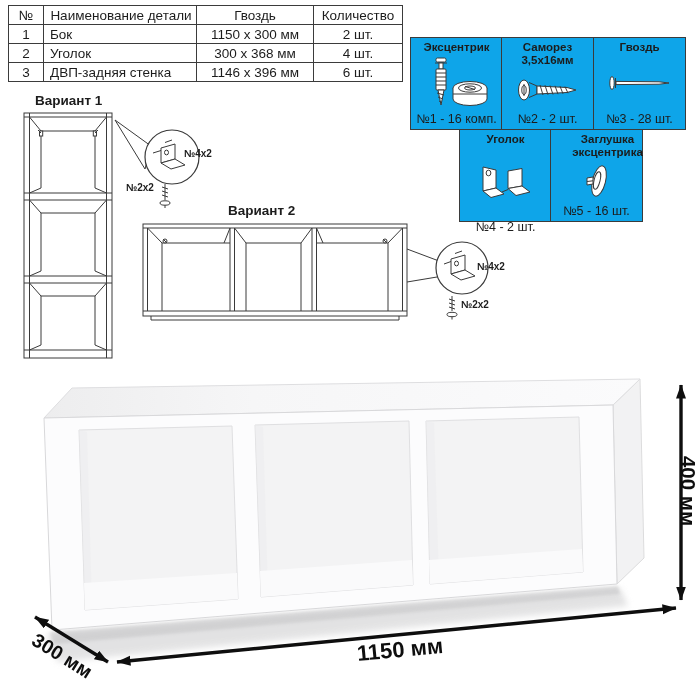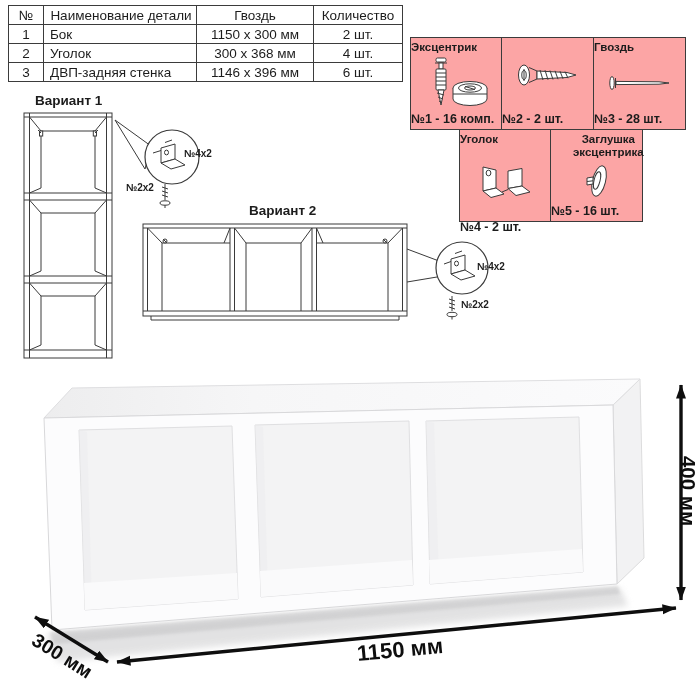--- a/index.html
+++ b/index.html
@@ -8,25 +8,25 @@
   
   table.parts{position:absolute;left:8px;top:5px;border-collapse:collapse;table-layout:fixed;}
   table.parts td,table.parts th{border:1.6px solid #3b3b3b;font-size:13.5px;font-weight:400;
      height:18px;padding:0 4px;white-space:nowrap;overflow:hidden;}
   table.parts th{text-align:center;}
   .col-num{width:26px;text-align:center;}
   .col-name{width:142px;text-align:left;padding-left:6px !important;}
   .col-size{width:108px;text-align:center;}
   .col-qty{width:80px;text-align:center;}
   
-  .hw-cell{position:absolute;border:1.6px solid #3b3b3b;background:#fca5a5;box-sizing:border-box;
-     display:flex;flex-direction:column;align-items:flex-start;}
+  .hw-cell{position:absolute;border:1.6px solid #3b3b3b;background:#0ea5e9;box-sizing:border-box;
+     display:flex;flex-direction:column;align-items:center;}
   .hw-title{font-size:11.5px;font-weight:700;text-align:center;line-height:1.15;padding-top:3px;}
   .hw-icon{flex:1 1 auto;display:flex;align-items:center;justify-content:center;width:100%;}
-  .hw-count{font-size:12.5px;font-weight:700;text-align:center;padding-bottom:3px;white-space:nowrap;}
+  .hw-count{font-size:12.5px;font-weight:400;text-align:center;padding-bottom:3px;white-space:nowrap;}
   
   .v-title{position:absolute;font-size:13.5px;font-weight:700;white-space:nowrap;}
   .c-label{position:absolute;font-size:10px;font-weight:700;white-space:nowrap;}
   
   .dim{position:absolute;font-weight:700;color:#0e0e0e;white-space:nowrap;}
   .dim-w{left:340px;top:637px;width:120px;font-size:22px;text-align:center;transform:rotate(-5.4deg);}
   .dim-h{left:700px;top:446px;width:90px;height:25px;font-size:20.5px;text-align:center;
          transform:rotate(90deg);transform-origin:top left;}
   .dim-d{left:36px;top:626px;width:76px;font-size:19.5px;text-align:center;
          transform:rotate(32deg);transform-origin:top left;}
@@ -91,20 +91,21 @@
           <ellipse cx="48" cy="31" rx="11.5" ry="4.2" class="ln"></ellipse>
           <ellipse cx="48" cy="31" rx="5.5" ry="2" class="ln"></ellipse>
           <line x1="43" y1="29.5" x2="53" y2="32.5" class="ln" stroke-width="0.8"></line>
           <line x1="31" y1="37" x2="65" y2="37" class="ln" stroke-width="0.6"></line>
         </svg>
       </div>
       <div class="hw-count">№1 - 16 комп.</div>
     </div>
 
     <div class="hw-cell" style="left:501px;top:37px;width:93px;height:93px;">
+      <div class="hw-title" style="max-width:70px;">Саморез 3,5х16мм</div>
       <div class="hw-icon">
         <svg width="66" height="34" viewBox="0 0 66 34" style="position:static">
           <ellipse cx="9" cy="17" rx="5.5" ry="10" class="lnf"></ellipse>
           <ellipse cx="9" cy="17" rx="2.2" ry="4.5" class="ln"></ellipse>
           <line x1="9" y1="11" x2="9" y2="23" class="ln" stroke-width="0.8"></line>
           <path d="M14,9.5 L22,13 L22,21 L14,24.5" class="ln"></path>
           <path d="M22,13 L52,14.5 L61,17 L52,19.5 L22,21 Z" class="lnf"></path>
           <line x1="25" y1="12" x2="28" y2="22" class="ln" stroke-width="0.8"></line>
           <line x1="30" y1="12.2" x2="33" y2="21.8" class="ln" stroke-width="0.8"></line>
           <line x1="35" y1="12.5" x2="38" y2="21.5" class="ln" stroke-width="0.8"></line>
@@ -221,21 +222,21 @@
         <line x1="147" y1="85" x2="153" y2="87" class="ln" stroke-width="0.9"></line>
         <line x1="147" y1="89" x2="153" y2="91" class="ln" stroke-width="0.9"></line>
         <ellipse cx="150" cy="97" rx="5" ry="2.2" class="lnf"></ellipse>
         <line x1="150" y1="99.2" x2="150" y2="102" class="ln"></line>
       </g>
     </g>
   </svg>
   <div class="c-label" style="left:184px;top:148px;">№4х2</div>
   <div class="c-label" style="left:126px;top:182px;">№2х2</div>
 
-  <div class="v-title" style="left:249px;top:203px;">Вариант 2</div>
+  <div class="v-title" style="left:228px;top:203px;">Вариант 2</div>
 
   <svg style="left:138px;top:216px;" width="372" height="114" viewBox="0 0 372 114">
     <g>
       <rect x="5" y="8" width="264" height="92" class="lnf"></rect>
       <line x1="5" y1="12" x2="269" y2="12" class="ln"></line>
       <line x1="5" y1="95" x2="269" y2="95" class="ln"></line>
       <line x1="9.5" y1="12" x2="9.5" y2="95" class="ln"></line>
       <line x1="264.5" y1="12" x2="264.5" y2="95" class="ln"></line>
       <line x1="92" y1="12" x2="92" y2="95" class="ln"></line>
         <line x1="96.5" y1="12" x2="96.5" y2="95" class="ln"></line>

